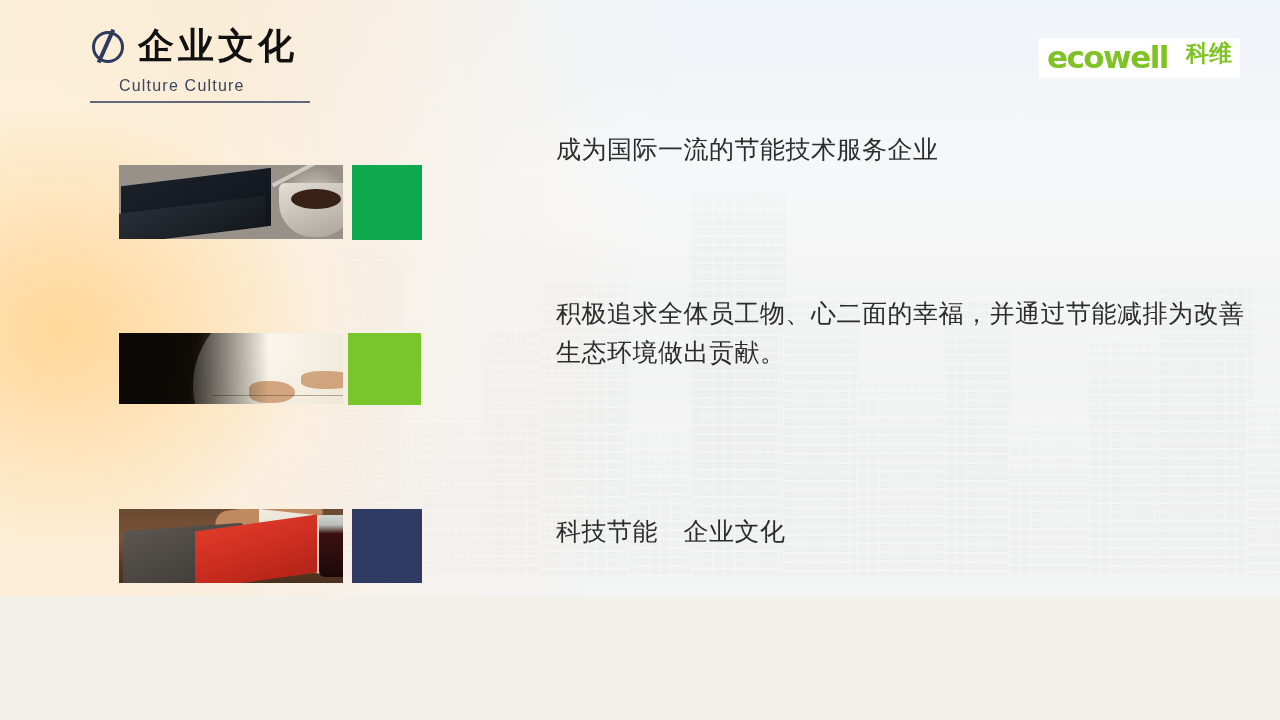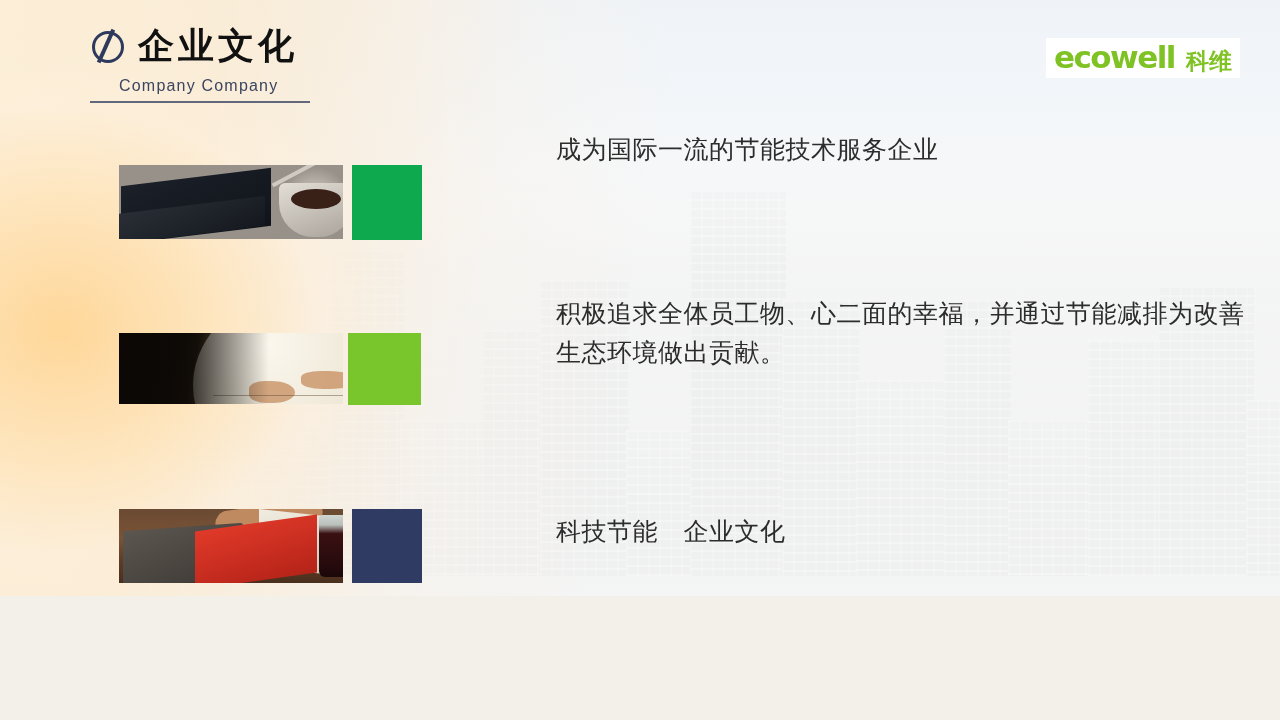--- a/index.html
+++ b/index.html
@@ -63,28 +63,28 @@
     margin-top:13px;margin-left:29px;
     font-size:16px;color:#3b4460;letter-spacing:1.2px;
   }
   .h-rule{
     margin-top:6px;margin-left:0px;width:220px;height:1.5px;background:#47506b;opacity:.85;
   }
 
   
   .logo{
     position:absolute;right:40px;top:38px;
-    background:#ffffff;padding:4px 8px 5px 8px;display:flex;align-items:flex-end;gap:1px;
+    background:#ffffff;padding:4px 8px 5px 8px;display:flex;align-items:flex-start;gap:1px;
   }
   .logo .en{
     font-size:31px;font-weight:bold;color:#7fc224;letter-spacing:-1.5px;
     font-family:"DejaVu Sans",sans-serif;line-height:1;
   }
   .logo .cn{
-    font-size:23px;font-weight:bold;color:#7fc224;letter-spacing:0px;line-height:1;margin-left:10px;
+    font-size:23px;font-weight:bold;color:#7fc224;letter-spacing:0px;line-height:1;margin-left:17px;
   }
   .photo{position:absolute;overflow:hidden;background:#2a2520;}
   .swatch{position:absolute;}
 
   
   .ph1{
     background:
       radial-gradient(circle 34px at 196px 36px,#cfcac3 0%,#b7b1a9 55%,#97918a 100%),
       radial-gradient(ellipse 56px 44px at 196px 46px,#8d8780 0%,#6e6962 60%,#4e4a45 100%),
       linear-gradient(115deg,#1a1d22 0%,#20242a 38%,#3a3c3f 52%,#8f8a84 62%,#cfcac2 78%,#e6e2db 100%);
@@ -161,21 +161,21 @@
   <div class="bg-warm"></div>
 
   <div class="header">
     <div class="title-row">
       <span class="mark">
         <span class="ring"></span>
           <span class="slash"></span>
       </span>
       <span class="h-title">企业文化</span>
     </div>
-    <div class="h-sub">Company  Company</div>
+    <div class="h-sub">Culture  Culture</div>
     <div class="h-rule"></div>
   </div>
 
   <div class="logo">
     <span class="en">ecowell</span>
     <span class="cn">科维</span>
   </div>
 
   <div class="photo ph1" style="left:119px;top:165px;width:224px;height:74px;">
     <span class="nb"></span>

